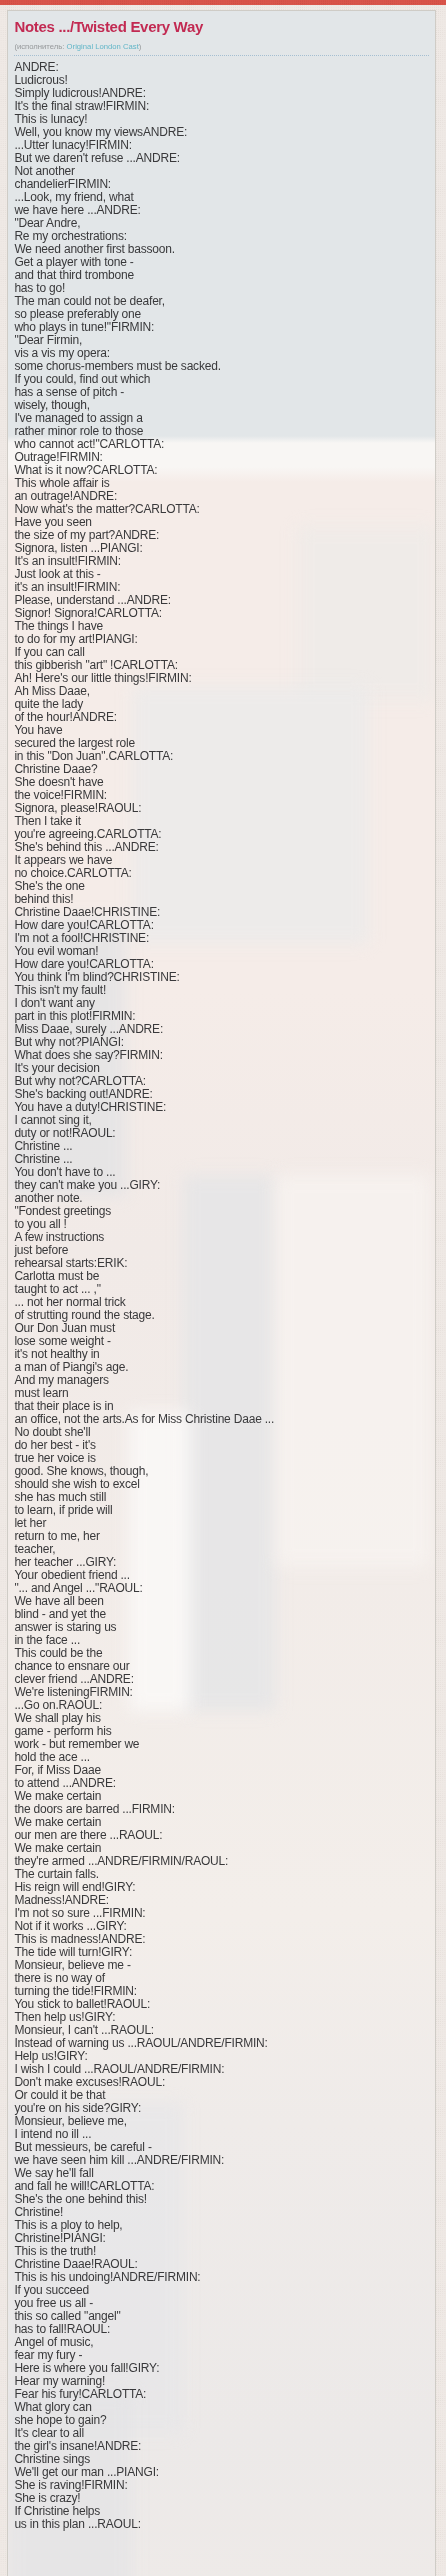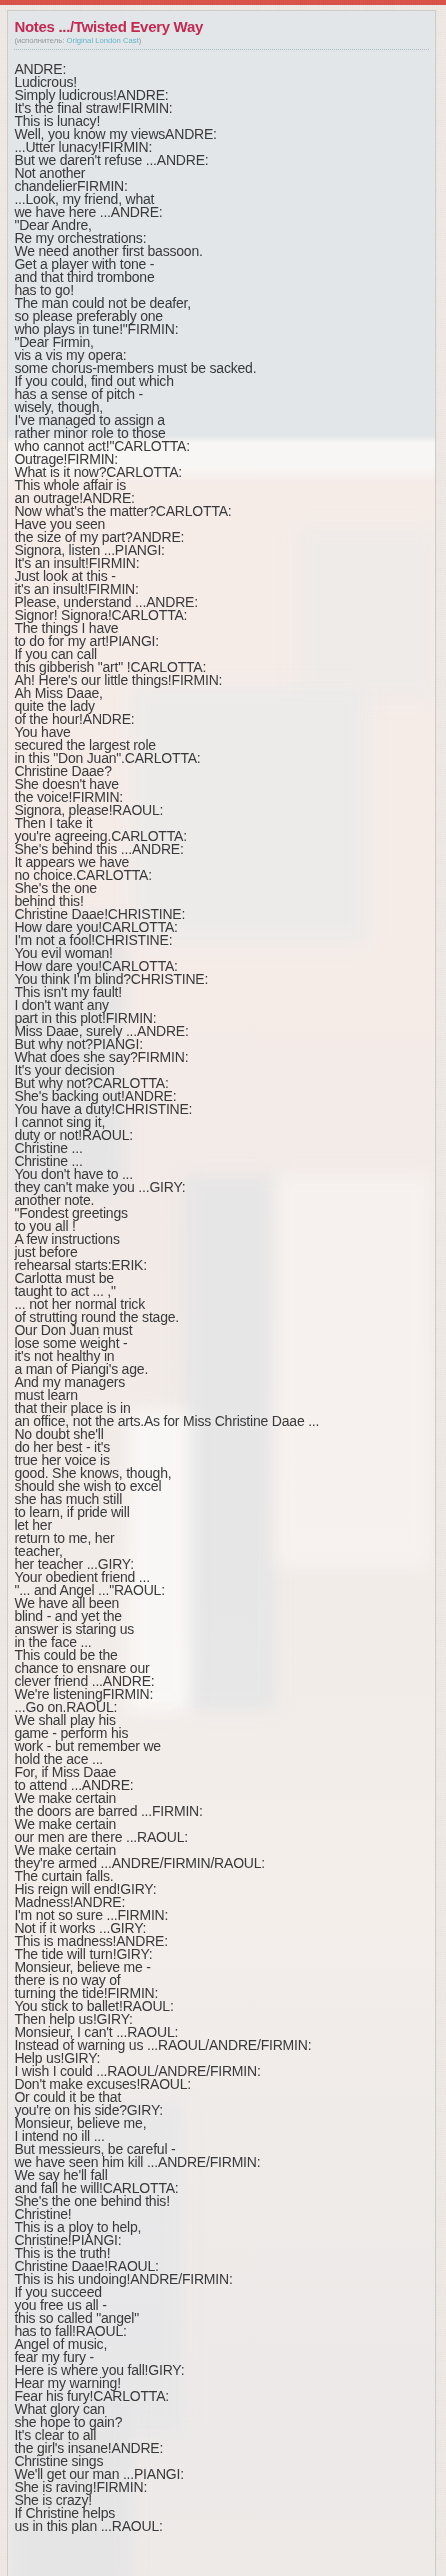--- a/index.html
+++ b/index.html
@@ -30,24 +30,24 @@
       #e8e9ea 3143px, #e8e9ea 3349px,
       #f2ebe6 3452px, #f2ece8 3709px,
       #e6e8e9 3828px, #e3e6e8 3874px, #e3e6e8 100%);
   }
   .bg-block{position:absolute;filter:blur(8.2px);opacity:.75;z-index:0;}
   .card-inner{position:relative;z-index:2;padding:6.7px 6.2px 0 6.7px;}
   .page-title{
     font-size:15px;line-height:17px;font-weight:700;letter-spacing:-0.3px;
     color:#c22a52;white-space:nowrap;
   }
-  .subtitle{font-size:7.7px;line-height:9.8px;margin-top:1px;color:#95989a;white-space:nowrap;}
+  .subtitle{font-size:7.7px;line-height:9.8px;margin-top:7px;color:#95989a;white-space:nowrap;}
   .artist-link{color:#63b6c8;text-decoration:none;cursor:pointer;}
   .sep{border-top:0.5px dotted #a5bfd2;height:0;margin-top:3.6px;}
-  .lyrics{margin-top:13px;font-size:14px;line-height:13px;color:#39393b;letter-spacing:-0.2px;}
+  .lyrics{margin-top:5px;font-size:12px;line-height:13px;color:#39393b;letter-spacing:-0.2px;}
   .lyrics .line{white-space:pre;}
 </style>
 </head>
 <body>
 
 <div class="top-strip"></div>
 
 <div class="card">
 
   <div class="bg-block" style="left:289px;top:515px;width:138px;height:175px;background:#eeebe8;"></div>

